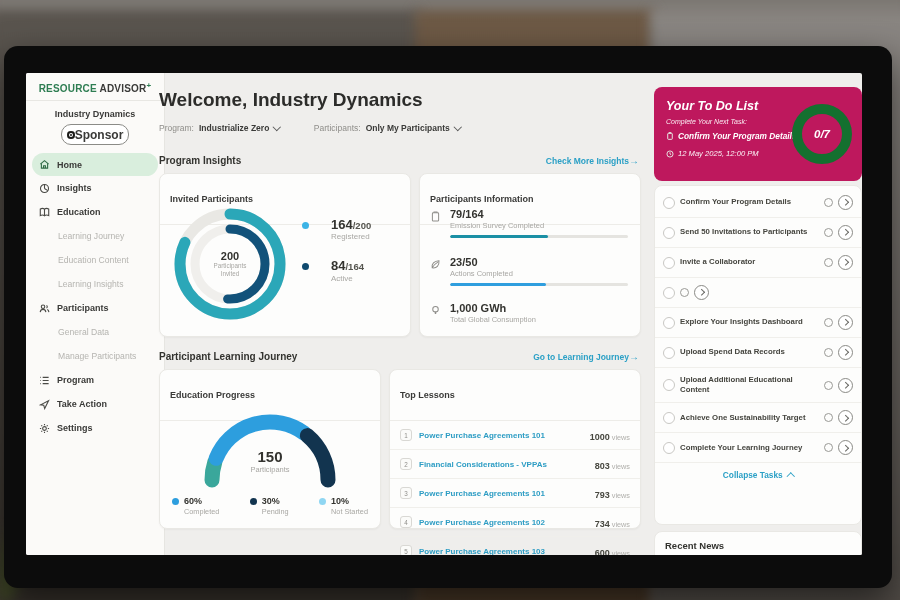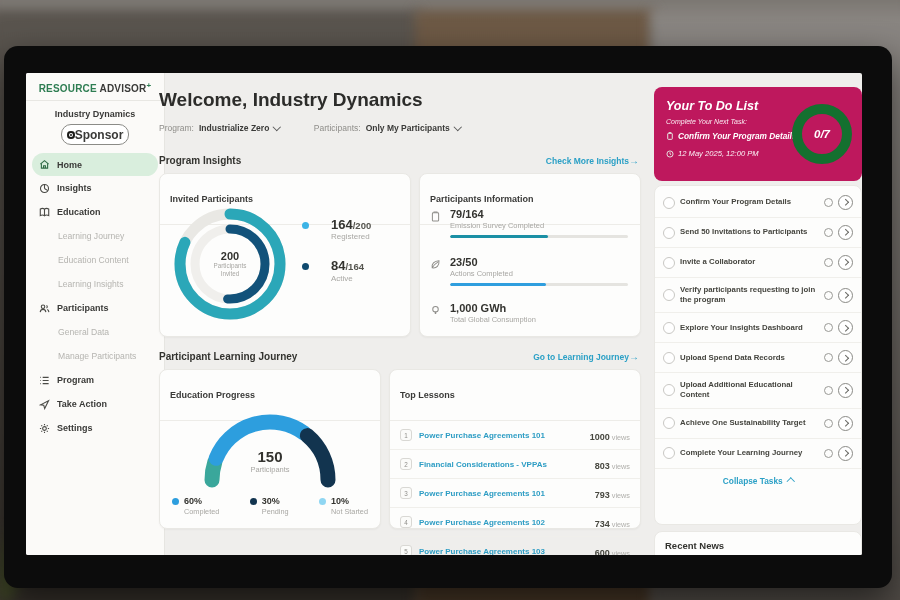--- a/index.html
+++ b/index.html
@@ -428,21 +428,20 @@
           <div class="task">
             <span class="chk"></span>
             <span class="tlabel">Invite a Collaborator</span>
             <span class="mclock"></span>
             <span class="chevbtn">
                 <i class="chev-r"></i>
               </span>
           </div>
           <div class="task">
             <span class="chk"></span>
-            <span class="tlabel">Verify participants requesting to join the program</span>
             <span class="mclock"></span>
             <span class="chevbtn">
                 <i class="chev-r"></i>
               </span>
           </div>
           <div class="task">
             <span class="chk"></span>
             <span class="tlabel">Explore Your Insights Dashboard</span>
             <span class="mclock"></span>
             <span class="chevbtn">

